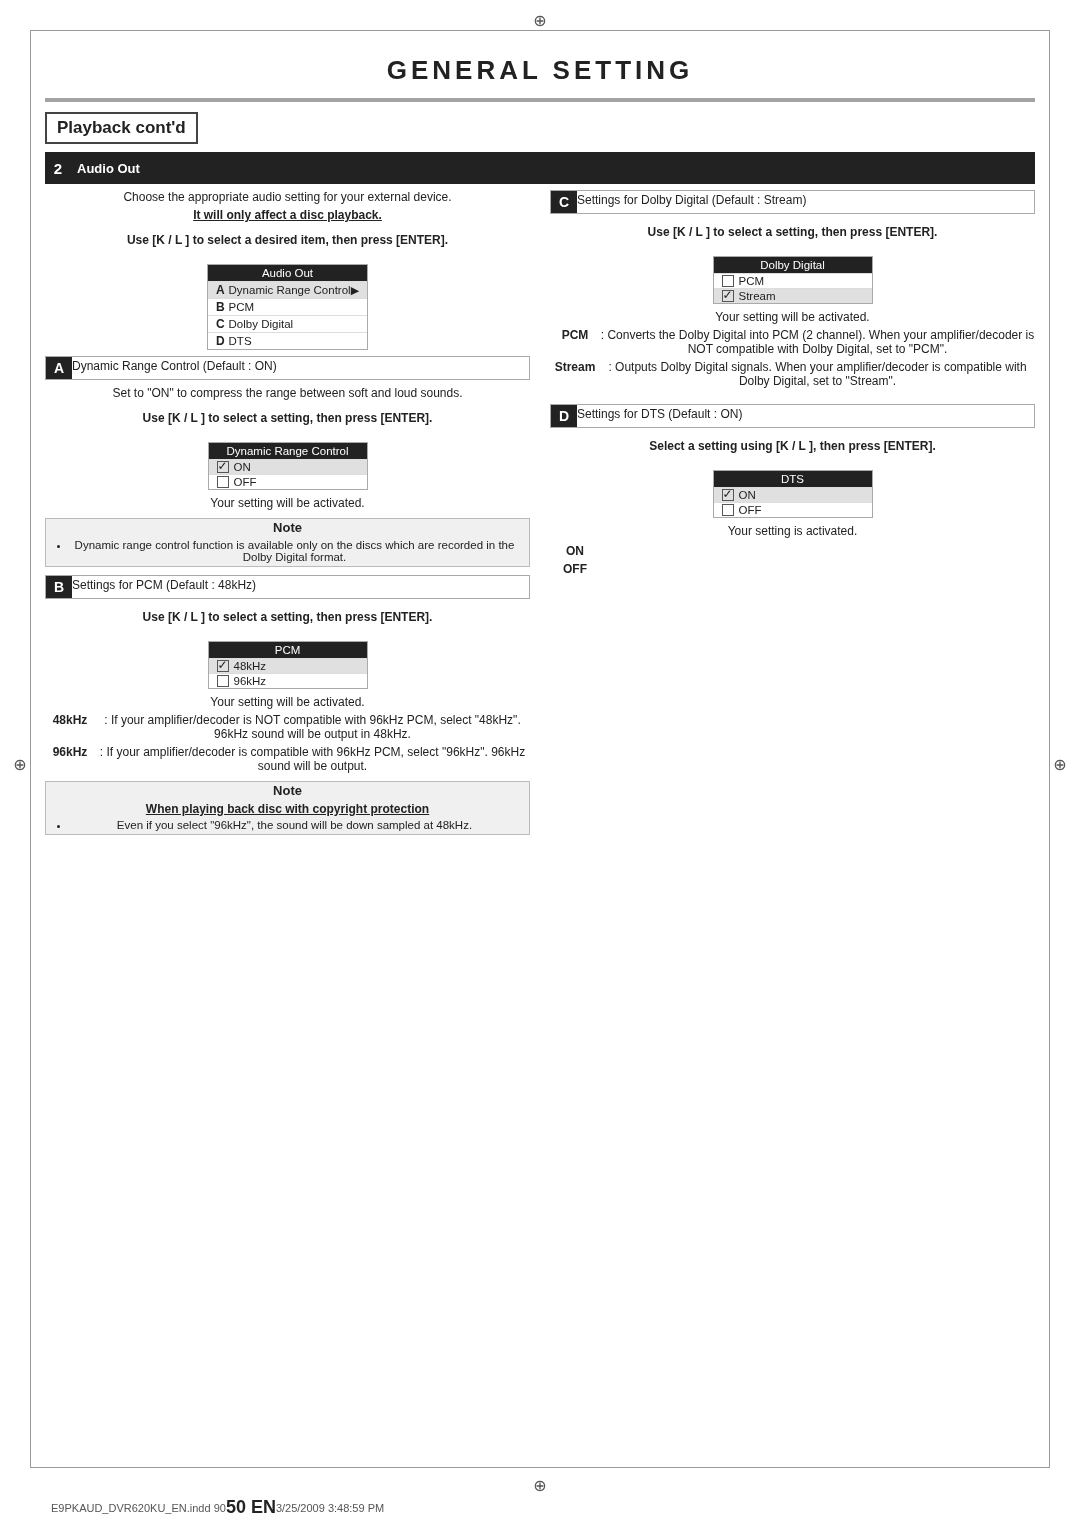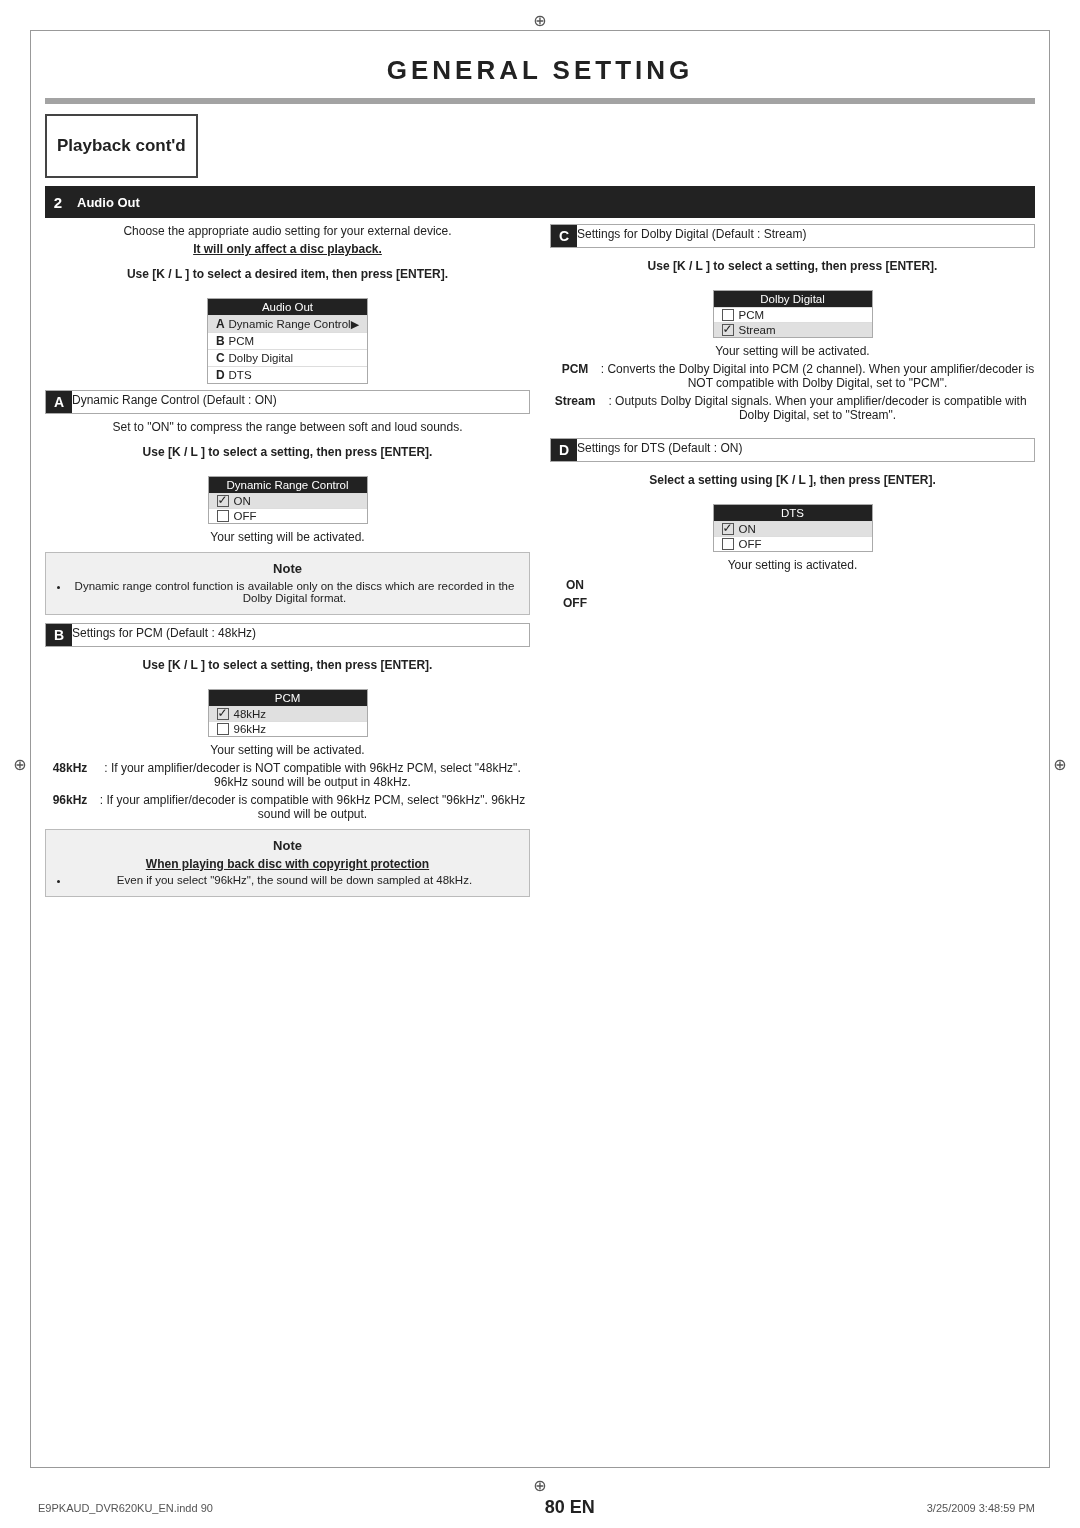--- a/index.html
+++ b/index.html
@@ -38,29 +38,29 @@
     }
 
     
     .page-title {
       text-align: center;
       font-size: 26px;
       font-weight: bold;
       letter-spacing: 4px;
       color: #222;
       padding: 10px 0 12px 0;
-      border-bottom: 6px solid #a3a3a3;
+      border-bottom: 4px solid #a3a3a3;
       margin-bottom: 10px;
     }
 
     
     .section-header {
       background: #fff;
       border: 2px solid #444;
-      padding: 20px 10px;
+      padding: 4px 10px;
       font-size: 17px;
       font-weight: bold;
       margin-bottom: 8px;
       display: inline-block;
     }
 
     
     .two-col {
       display: flex;
       gap: 20px;
@@ -168,21 +168,21 @@
     }
 
     p { margin-bottom: 4px; font-size: 12px; }
     .bold { font-weight: bold; text-decoration: underline; }
     .instruction { font-size: 12px; font-weight: bold; margin: 11px 0; }
 
     
     .note-box {
       background: #f0f0f0;
       border: 1px solid #bbb;
-      padding: 8px 10px;
+      padding: 1px 10px;
       margin: 8px 0;
       font-size: 11.5px;
     }
     .note-title {
       font-weight: bold;
       font-size: 13px;
       margin-bottom: 4px;
     }
     .note-box ul { padding-left: 14px; }
     .note-box li { margin-bottom: 2px; }
@@ -197,25 +197,24 @@
       font-weight: bold;
       min-width: 50px;
       flex-shrink: 0;
     }
     .def-desc { flex: 1; }
 
     
     .footer {
       position: absolute;
       bottom: 10px;
-      left: 38px;
+      left: 51px;
       right: 45px;
       display: flex;
       align-items: center;
-      justify-content: space-between;
       font-size: 11px;
       color: #555;
     }
     .page-num {
       font-size: 18px;
       font-weight: bold;
       color: #222;
     }
 
     .menu-wrap { display: flex; justify-content: center; }
@@ -411,15 +410,15 @@
       <div class="def-row">
         <span class="def-term">OFF</span>
       </div>
 
     </div>
   </div>
 </div>
 
 <div class="footer">
   <span>E9PKAUD_DVR620KU_EN.indd  90</span>
-  <span class="page-num">80 EN</span>
+  <span class="page-num">50 EN</span>
   <span>3/25/2009  3:48:59 PM</span>
 </div>
 
 </body></html>

